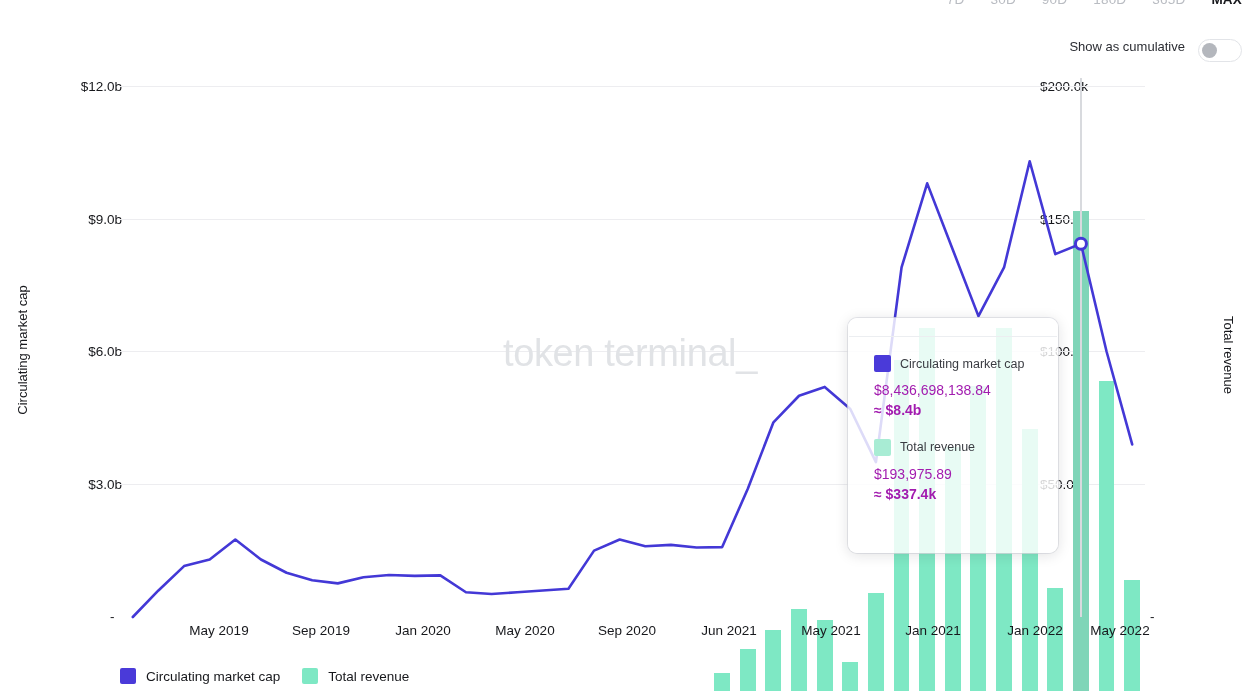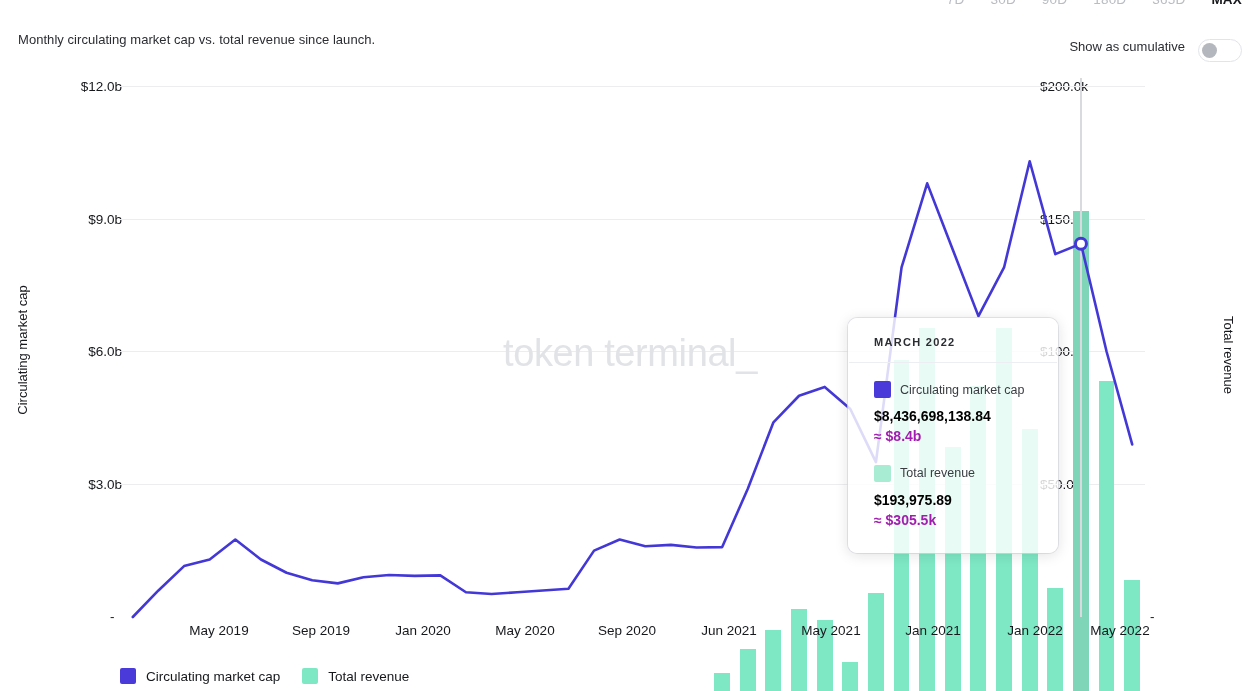--- a/index.html
+++ b/index.html
@@ -99,21 +99,21 @@
   }
   .tt-title {
     font-size: 11px; font-weight: 700; letter-spacing: 1.3px;
     color: #2b2d33; padding: 0 0 14px 26px;
   }
   .tt-divider { height: 1px; background: #eceef1; margin: 0 1px; }
   .tt-body { padding: 18px 0 0 26px; }
   .tt-row { display: flex; align-items: center; gap: 9px; margin-bottom: 9px; }
   .tt-swatch { width: 17px; height: 17px; border-radius: 2px; flex: none; }
   .tt-name { font-size: 12.5px; color: #3a3c42; }
-  .tt-val { font-size: 14px; font-weight: 700; color: #000000; line-height: 1.42; }
+  .tt-val { font-size: 14px; font-weight: 400; color: #a21caf; line-height: 1.42; }
   .tt-approx { font-size: 14px; font-weight: 700; color: #a21caf; line-height: 1.42; }
   .tt-group { margin-bottom: 18px; }
 
   
   .legend {
     position: absolute; left: 120px; top: 668px;
     display: flex; align-items: center; gap: 22px;
   }
   .legend-item { display: flex; align-items: center; gap: 10px; cursor: pointer; }
   .legend-swatch { width: 16px; height: 16px; border-radius: 2px; flex: none; }
@@ -126,21 +126,20 @@
 
   <div class="range-bar">
     <span class="range-btn">7D</span>
     <span class="range-btn">30D</span>
     <span class="range-btn">90D</span>
     <span class="range-btn">180D</span>
     <span class="range-btn">365D</span>
     <span class="range-btn active">MAX</span>
   </div>
 
-  <div class="subtitle">Monthly circulating market cap vs. total revenue since launch.</div>
 
   <div class="cumulative">
     <span class="cumulative-label">Show as cumulative</span>
     <span class="switch">
       <span class="knob"></span>
     </span>
   </div>
 
   <div class="axis-title axis-title-left">Circulating market cap</div>
   <div class="axis-title axis-title-right">Total revenue</div>
@@ -214,38 +213,37 @@
   <div class="xtick" style="left:423px">Jan 2020</div>
   <div class="xtick" style="left:525px">May 2020</div>
   <div class="xtick" style="left:627px">Sep 2020</div>
   <div class="xtick" style="left:729px">Jun 2021</div>
   <div class="xtick" style="left:831px">May 2021</div>
   <div class="xtick" style="left:933px">Jan 2021</div>
   <div class="xtick" style="left:1035px">Jan 2022</div>
   <div class="xtick" style="left:1120px">May 2022</div>
 
   <div class="tooltip">
-    <div class="tt-title">MARCH 2022</div>
     <div class="tt-divider"></div>
     <div class="tt-body">
       <div class="tt-group">
         <div class="tt-row">
           <span class="tt-swatch" style="background:#4a3ad9"></span>
           <span class="tt-name">Circulating market cap</span>
         </div>
         <div class="tt-val">$8,436,698,138.84</div>
         <div class="tt-approx">≈ $8.4b</div>
       </div>
       <div class="tt-group">
         <div class="tt-row">
           <span class="tt-swatch" style="background:#a8ecd4"></span>
           <span class="tt-name">Total revenue</span>
         </div>
         <div class="tt-val">$193,975.89</div>
-        <div class="tt-approx">≈ $305.5k</div>
+        <div class="tt-approx">≈ $337.4k</div>
       </div>
     </div>
   </div>
 
   <div class="legend">
     <div class="legend-item">
       <span class="legend-swatch" style="background:#4a3ad9"></span>
       <span class="legend-label">Circulating market cap</span>
     </div>
     <div class="legend-item">

